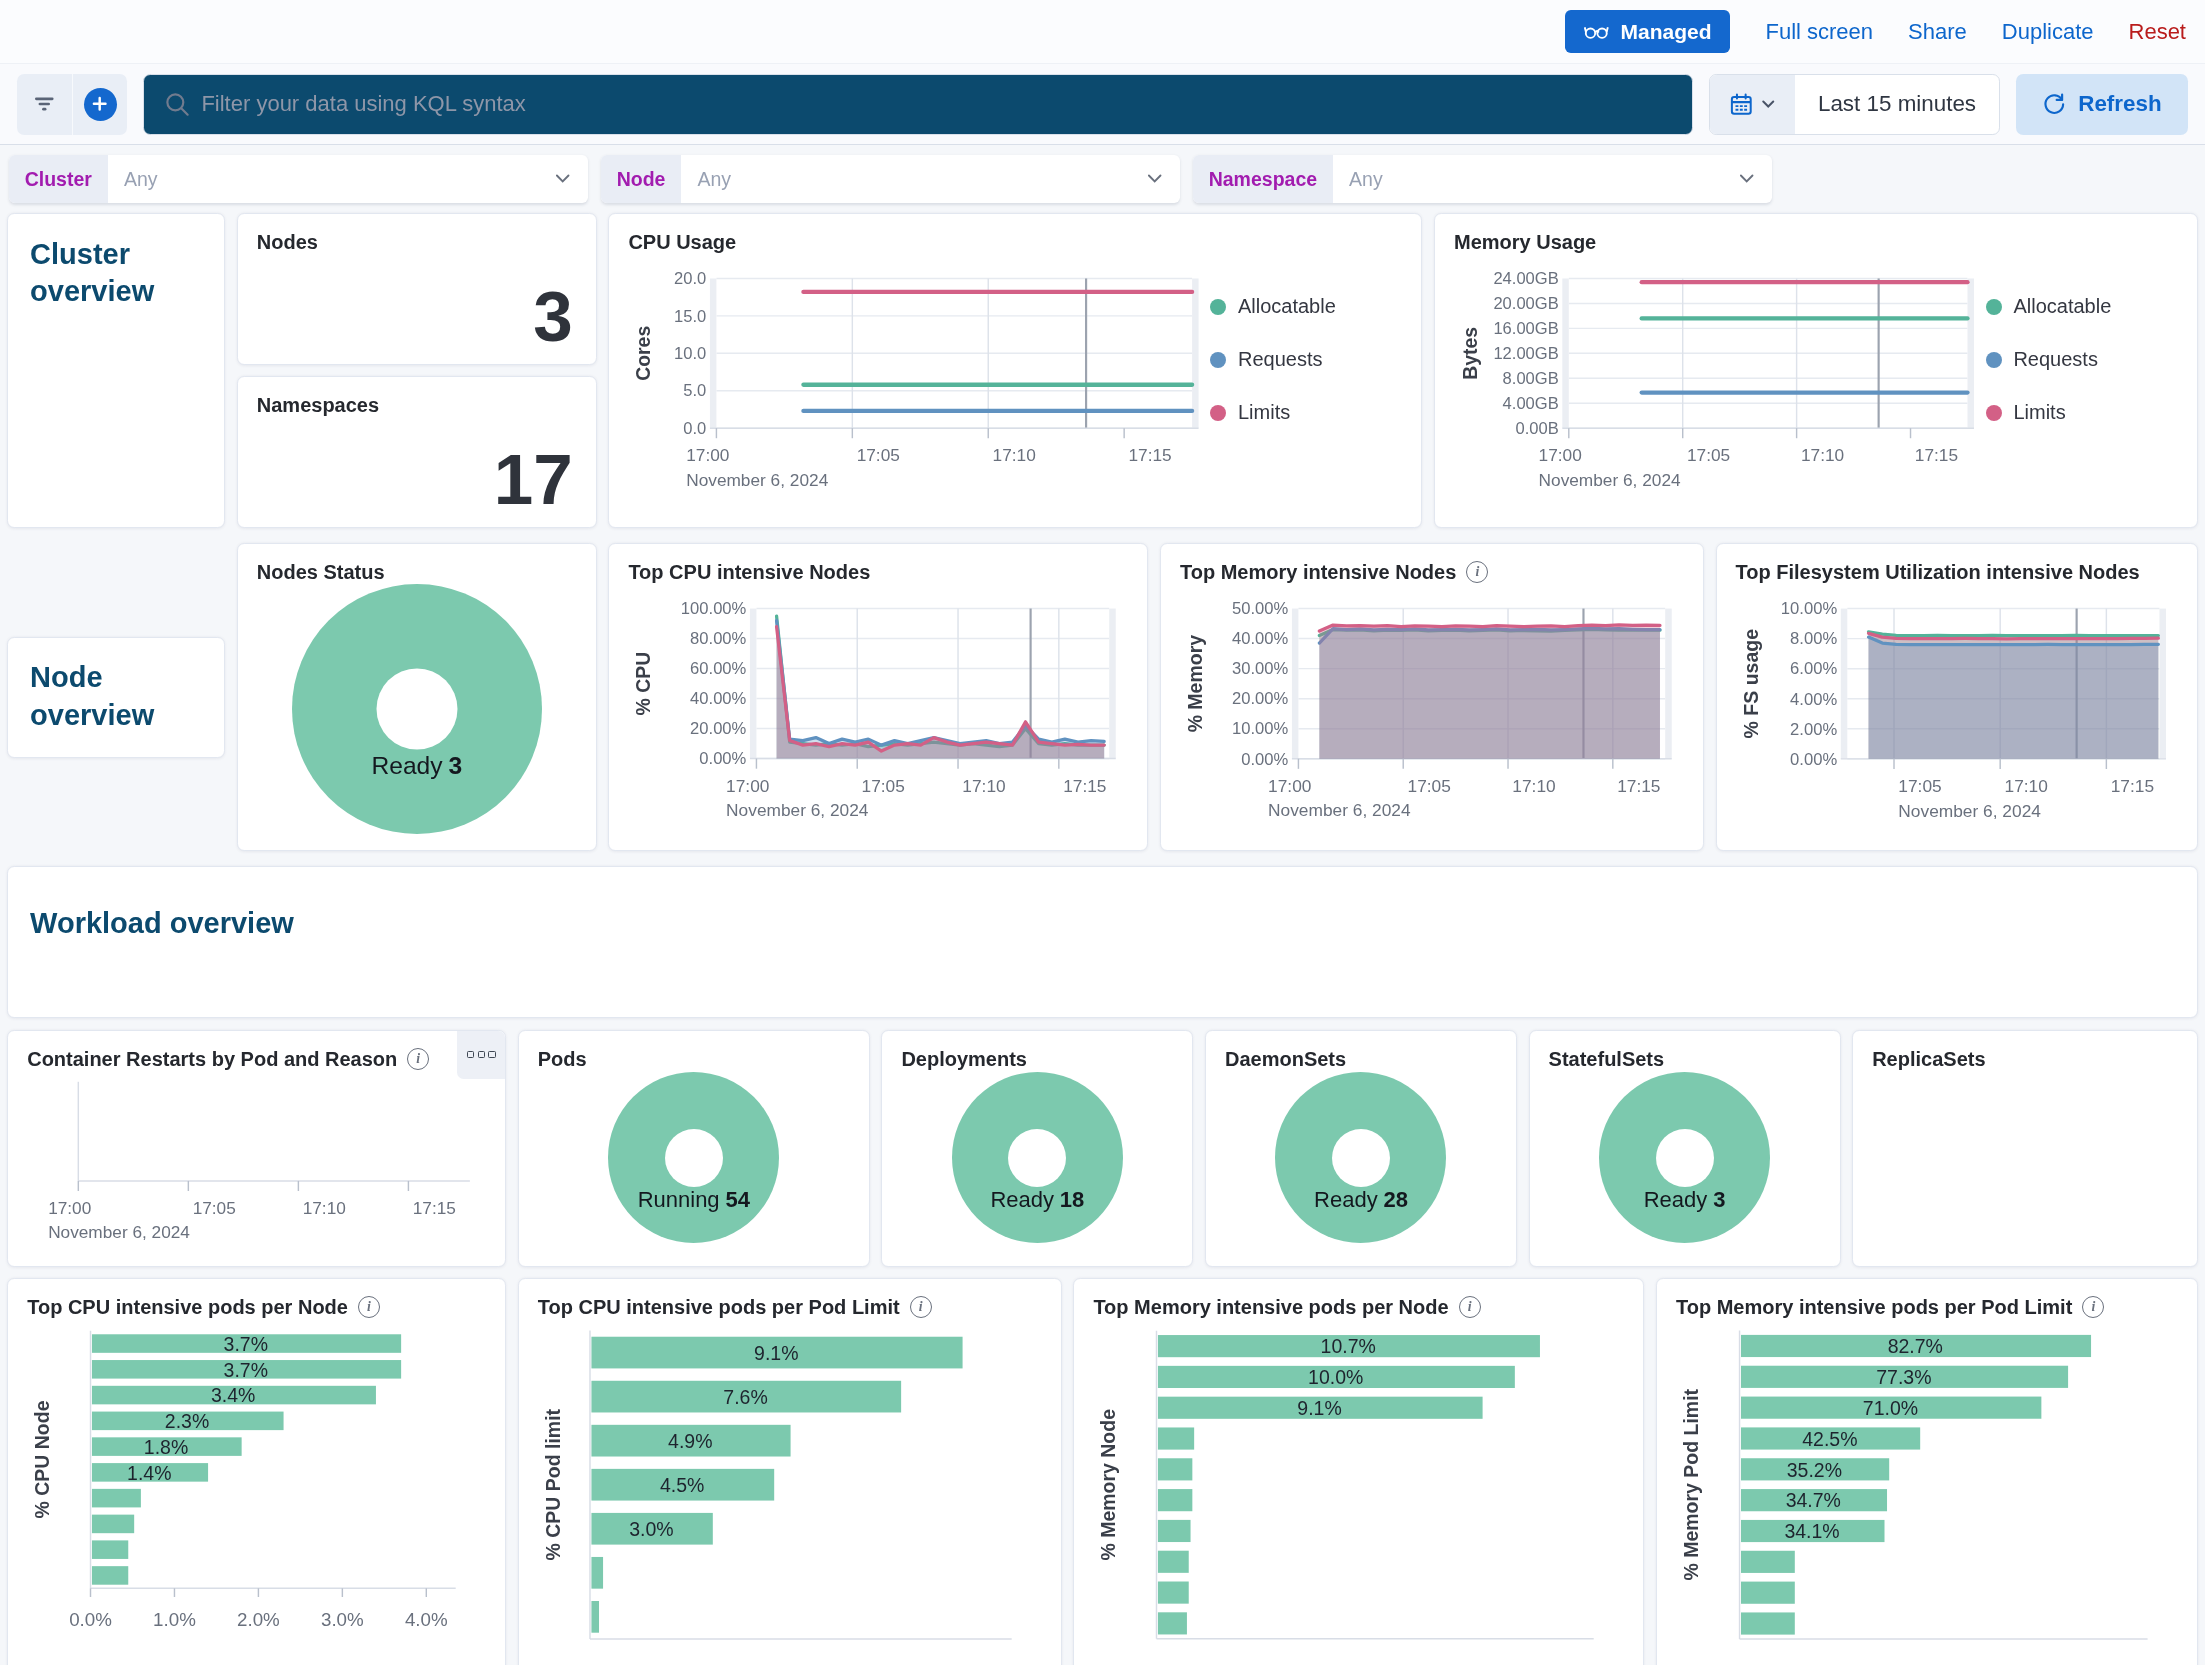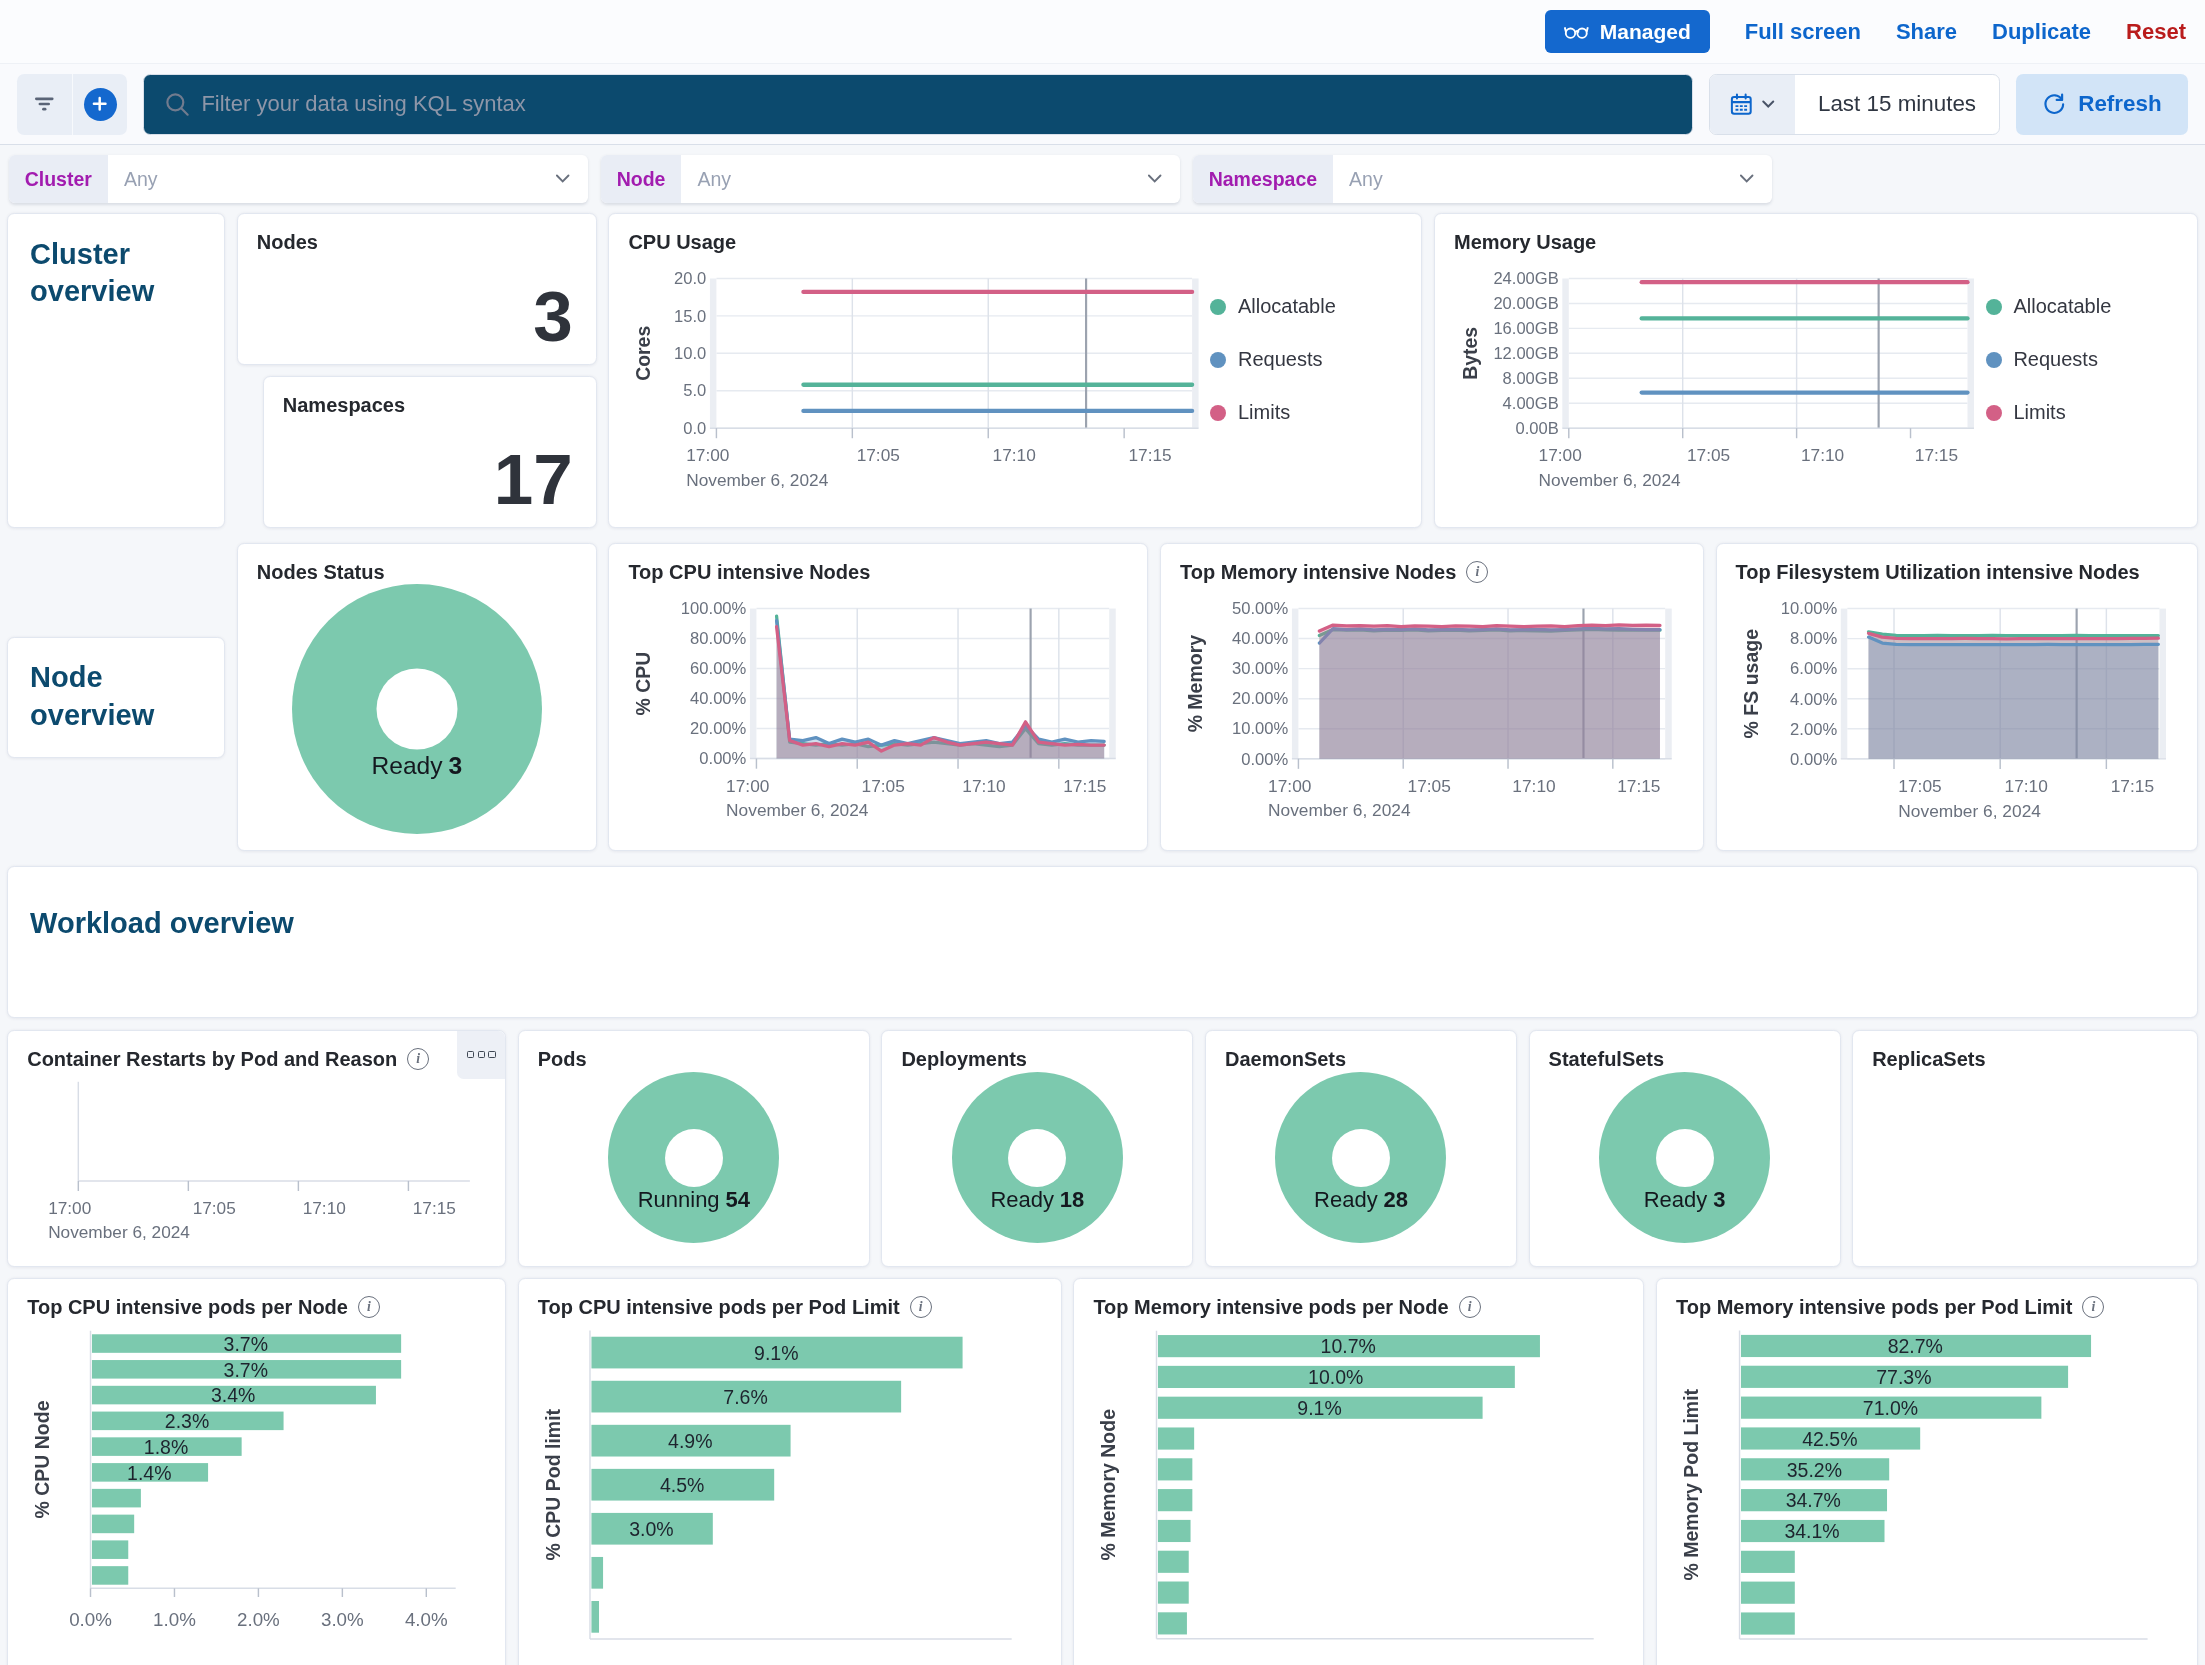--- a/index.html
+++ b/index.html
@@ -4,21 +4,21 @@
 <style>
   * { box-sizing: border-box; margin: 0; padding: 0; }
   html,body { width:2205px; height:1666px; overflow:hidden; background:#F5F7FA;
     font-family:"Liberation Sans", sans-serif; color:#343741; }
 
   
   .topbar1{height:64px;background:#FBFCFE;display:flex;align-items:center;justify-content:flex-end;
     padding:8px 19px;gap:35px;border-bottom:0.7px solid #EEF1F6;}
   .managed-btn{background:#1468CE;color:#fff;font-weight:700;font-size:21px;padding:9.4px 19px;
     border-radius:5.8px;display:flex;align-items:center;gap:10px;cursor:pointer;}
-  .toplink{font-size:22px;color:#0D66CC;font-weight:700;cursor:pointer;}
+  .toplink{font-size:22px;color:#0D66CC;font-weight:400;cursor:pointer;}
   .toplink.disabled{color:#b91c1c;}
 
   .topbar2{height:81px;background:#F9FAFD;border-bottom:1.4px solid #D9DFE9;display:flex;
     align-items:center;padding:0 17.4px;gap:16px;}
   .icon-box{width:110px;height:61px;background:#E9EEF6;border-radius:7.2px;display:flex;overflow:hidden;}
   .icon-box .half{flex:1;display:flex;align-items:center;justify-content:center;}
   .icon-box .half + .half{border-left:1.4px solid #F7F9FC;}
   .plus-circle{width:33px;height:33px;border-radius:50%;background:#1468CE;display:flex;
     align-items:center;justify-content:center;}
   .searchbar{flex:1;height:61px;background:#0c4a6e;border:0.7px solid #D9E0EA;border-radius:7.2px;
@@ -188,21 +188,21 @@
 
   <div class="row" style="height:315px;">
     <div class="panel" style="width:218px;flex:0 0 auto;">
       <div class="section-title" style="max-width:159px;white-space:normal;">Cluster overview</div>
     </div>
     <div class="stack" style="width:360px;flex:0 0 auto;">
       <div class="panel" style="flex:1;">
         <div class="panel-title">Nodes</div>
         <div class="metric-value">3</div>
       </div>
-      <div class="panel" style="flex:1;margin-left:26px;">
+      <div class="panel" style="flex:1;">
         <div class="panel-title">Namespaces</div>
         <div class="metric-value">17</div>
       </div>
     </div>
     <div class="panel" style="width:814px;flex:0 0 auto;">
       <div class="panel-title">CPU Usage</div>
       <div class="chart-area">
         <svg class="chart" viewBox="0 0 807 346">
             <line x1="122" x2="783" y1="242" y2="242" stroke="#E6EAF0" stroke-width="2"></line>
             <text x="108" y="250" fill="#69707D" font-size="23" text-anchor="end" font-weight="400" font-family="Liberation Sans, sans-serif">0.0</text>

